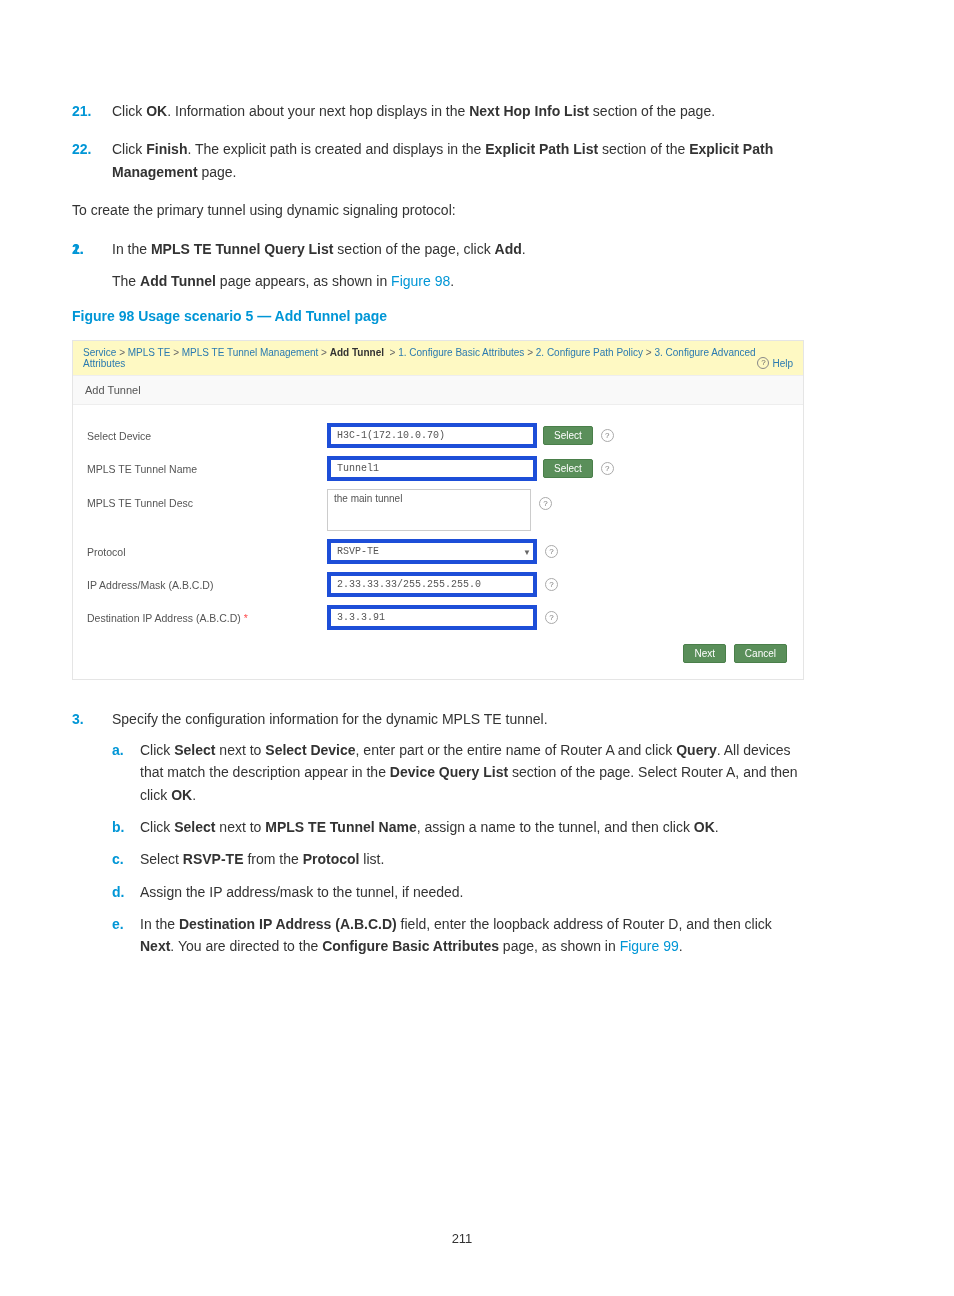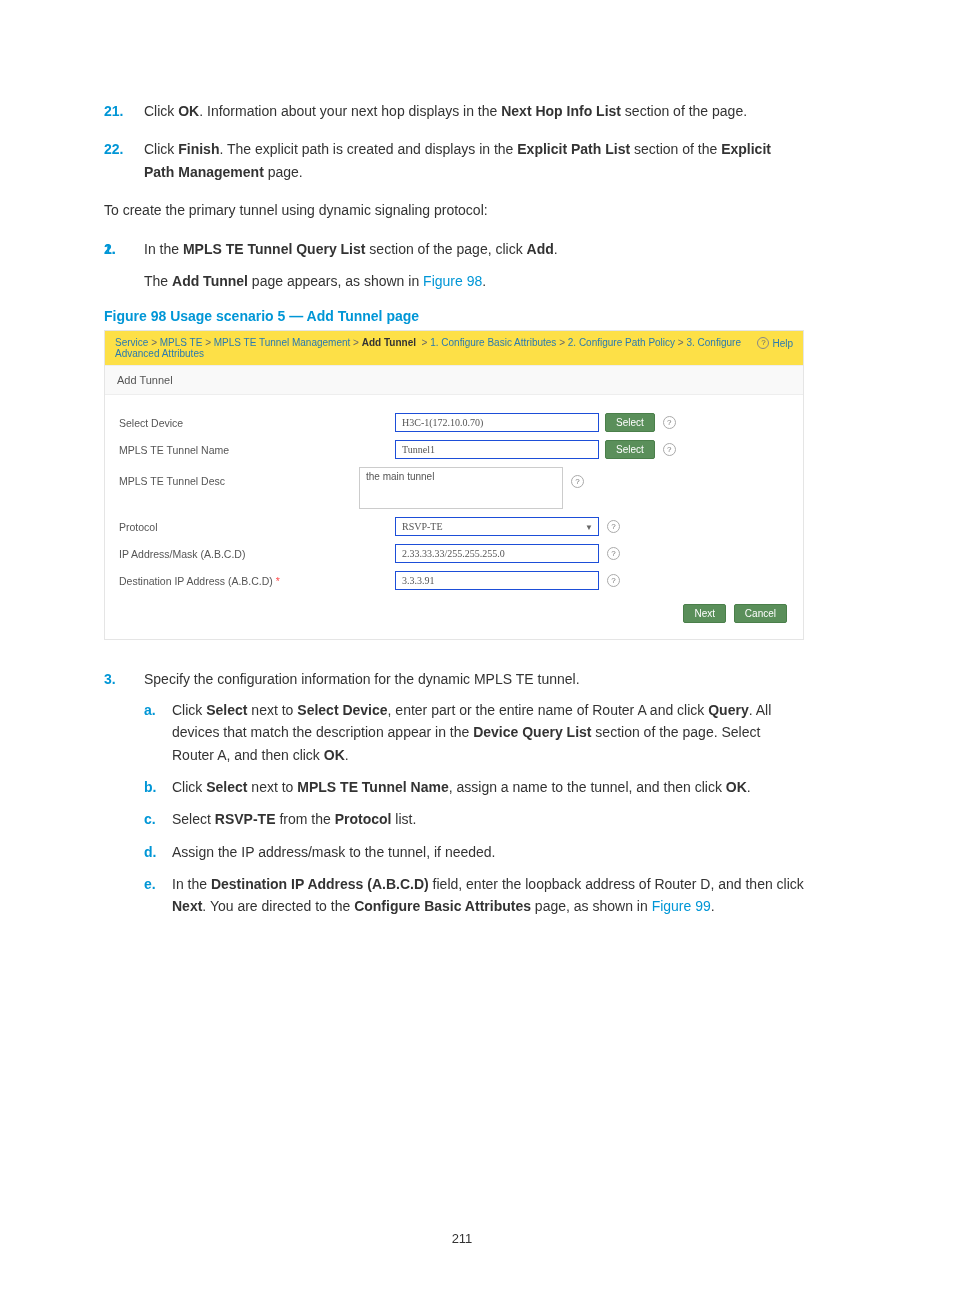--- a/index.html
+++ b/index.html
@@ -5,45 +5,45 @@
   body {
     font-family: Arial, Helvetica, sans-serif;
     font-size: 14px;
     color: #333;
     margin: 0;
     padding: 0;
     background: #fff;
   }
   .page {
     width: 924px;
-    padding: 100px 120px 60px 104px;
+    padding: 100px 120px 60px 72px;
     box-sizing: border-box;
     position: relative;
     min-height: 1296px;
   }
   .ol-main { list-style: none; margin: 0; padding: 0; }
   .ol-main > li { margin-bottom: 16px; padding-left: 40px; position: relative; line-height: 1.6; }
   .ol-main > li .num { position: absolute; left: 0; color: #0096d6; font-weight: bold; }
   .ol-sub { list-style: none; margin: 8px 0 0 0; padding: 0; }
   .ol-sub > li { margin-bottom: 10px; padding-left: 28px; position: relative; line-height: 1.6; }
   .ol-sub > li .subnum { position: absolute; left: 0; color: #0096d6; font-weight: bold; }
   .intro { margin: 12px 0 16px 0; line-height: 1.6; }
-  .figcap { color: #0096d6; font-weight: bold; margin: 12px 0 6px 0; font-size: 14px; }
+  .figcap { color: #0096d6; font-weight: bold; margin: 12px 0 16px 0; font-size: 14px; }
   b { font-weight: bold; }
   .linkish { color: #0096d6; text-align: right; }
 
   
   .shot { border: 1px solid #e5e5e5; margin-bottom: 28px; }
   .crumb-row {
-    background: #fde047;
+    background: #fef9c3;
     padding: 6px 10px;
     font-size: 10px;
     color: #666;
     display: flex;
-    align-items: flex-start;
+    align-items: flex-end;
     justify-content: space-between;
     border-bottom: 1px solid #eee;
   }
   .crumb-row .left-crumb { display: inline; }
   .crumb-row .cblue { color: #2a7ab0; }
   .crumb-row .cbold { font-weight: bold; color: #333; }
   .help-badge { color: #2a7ab0; display: flex; align-items: center; gap: 3px; }
   .q-icon {
     display: inline-block;
     width: 10px; height: 10px;
@@ -64,24 +64,23 @@
   .form-area { padding: 10px 14px 16px 14px; }
   .form-row { display: flex; align-items: center; margin: 8px 0; }
   .form-row.tall { align-items: flex-start; }
   .flabel { width: 240px; font-size: 10.5px; color: #555; }
   .req { color: #ff4d4f; }
   .fin {
     width: 190px;
     font-size: 10px;
     color: #555;
     padding: 3px 6px;
-    border: 1px solid #1d4ed8;
+    border: 4px solid #1d4ed8;
     background: #fff;
-    font-family: Liberation Serif, serif;
-    margin-left: 36px;
+    font-family: Liberation Mono, monospace;
   }
   .fin.sel { appearance: none; -webkit-appearance: none; background: #fff; }
   .fta {
     width: 190px;
     height: 34px;
     font-size: 10px;
     color: #555;
     padding: 3px 6px;
     border: 1px solid #ccc;
     resize: none;

